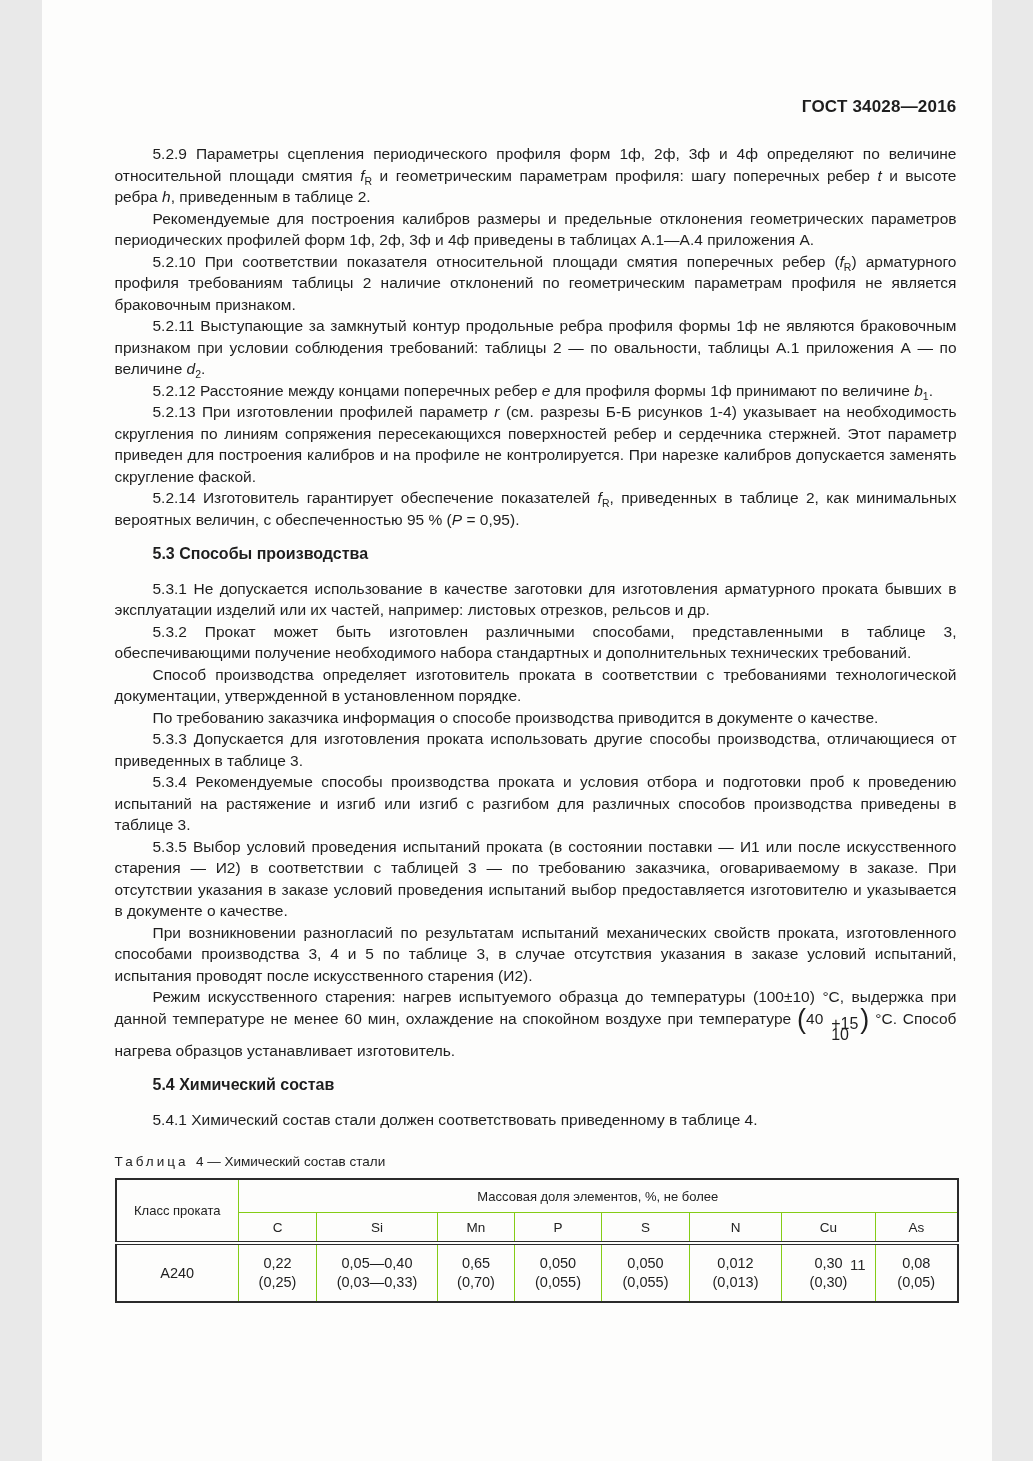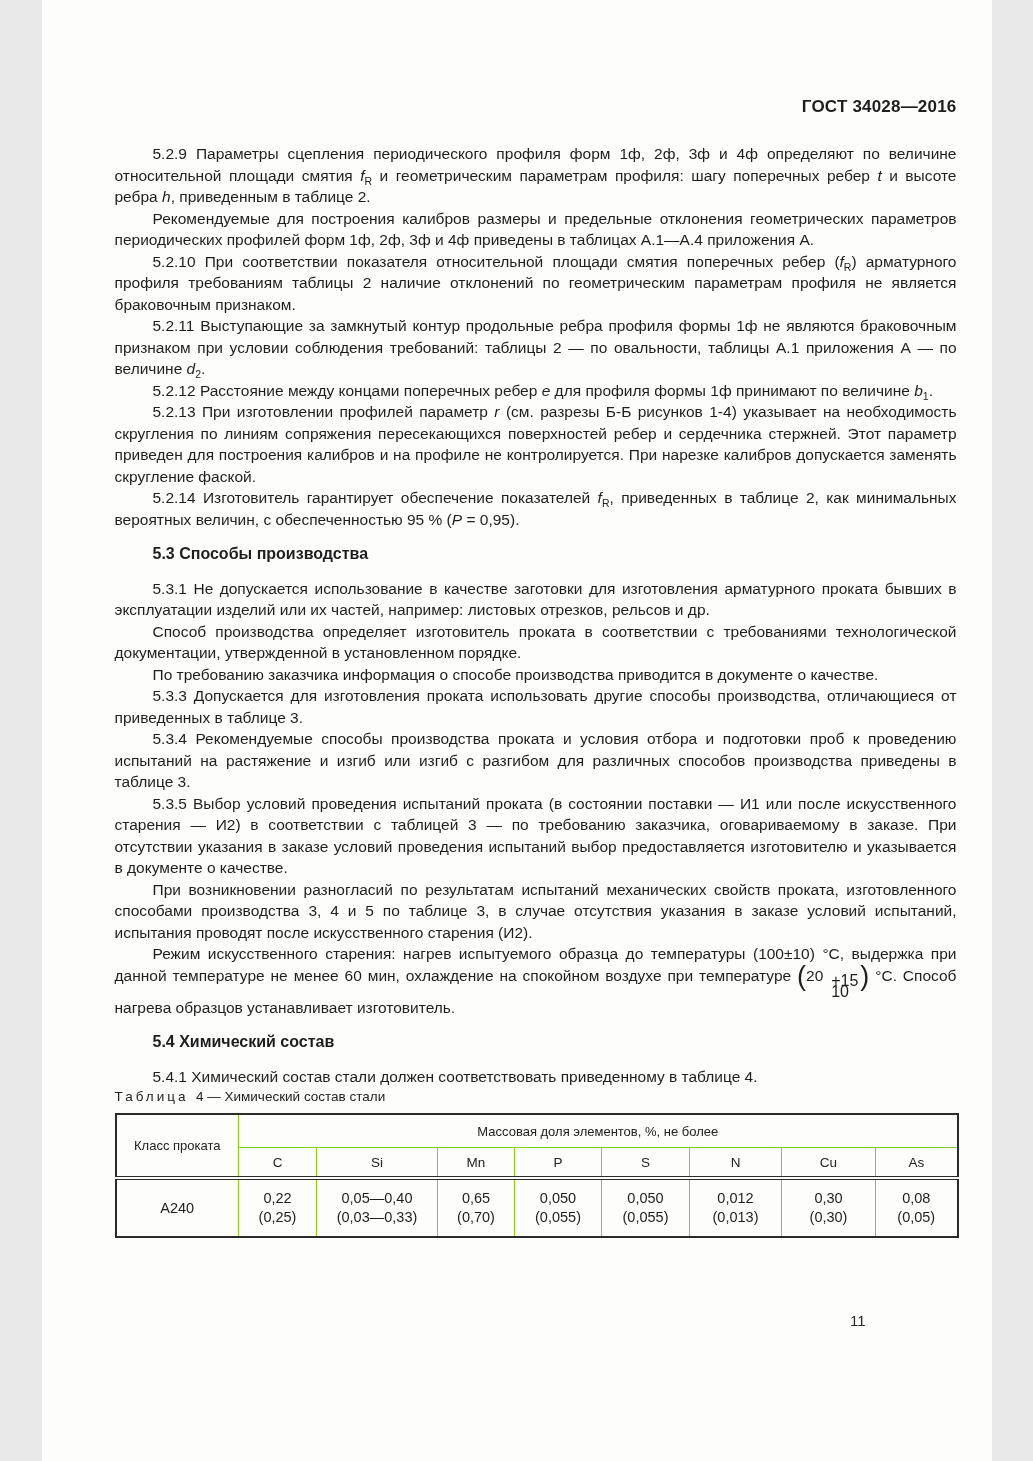--- a/index.html
+++ b/index.html
@@ -53,21 +53,21 @@
     display: inline-flex;
     flex-direction: column;
     vertical-align: -5px;
     font-size: 16px;
     line-height: 11px;
     text-align: left;
     margin: 0 2px;
     text-indent: 0;
   }
   .table-caption {
-    margin-top: 2px;
+    margin-top: 24px;
     font-size: 13.5px;
     color: #222;
   }
   .table-caption .spaced { letter-spacing: 3px; }
   .gost-table {
     margin-top: 9px;
     width: 842px;
     border-collapse: collapse;
     table-layout: fixed;
     border: 2px solid #2b2b2b;
@@ -83,21 +83,21 @@
   .gost-table .row-group th { height: 28px; }
   .gost-table .row-elements th { height: 24px; font-size: 13.5px; }
   .gost-table tbody td {
     border-top: 4px double #2b2b2b;
     height: 52px;
     font-size: 14.5px;
   }
   .cell-line { line-height: 19px; }
   .page-number {
     position: absolute;
-    top: 1312px;
+    top: 1256px;
     right: 126px;
     font-size: 15px;
     color: #2a2a2a;
   }
 </style>
 </head>
 <body>
 
 <div class="page">
   <div class="content">
@@ -107,27 +107,28 @@
     <div class="doc-body">
         <p class="para"><span>5.2.9 Параметры сцепления периодического профиля форм 1ф, 2ф, 3ф и 4ф определяют по величине относительной площади смятия </span><span class="it">f</span><sub>R</sub><span> и геометрическим параметрам профиля: шагу поперечных ребер </span><span class="it">t</span><span> и высоте ребра </span><span class="it">h</span><span>, приведенным в таблице 2.</span></p>
         <p class="para"><span>Рекомендуемые для построения калибров размеры и предельные отклонения геометрических параметров периодических профилей форм 1ф, 2ф, 3ф и 4ф приведены в таблицах А.1—А.4 приложения А.</span></p>
         <p class="para"><span>5.2.10 При соответствии показателя относительной площади смятия поперечных ребер (</span><span class="it">f</span><sub>R</sub><span>) арматурного профиля требованиям таблицы 2 наличие отклонений по геометрическим параметрам профиля не является браковочным признаком.</span></p>
         <p class="para"><span>5.2.11 Выступающие за замкнутый контур продольные ребра профиля формы 1ф не являются браковочным признаком при условии соблюдения требований: таблицы 2 — по овальности, таблицы А.1 приложения А — по величине </span><span class="it">d</span><sub>2</sub><span>.</span></p>
         <p class="para"><span>5.2.12 Расстояние между концами поперечных ребер </span><span class="it">е</span><span> для профиля формы 1ф принимают по величине </span><span class="it">b</span><sub>1</sub><span>.</span></p>
         <p class="para"><span>5.2.13 При изготовлении профилей параметр </span><span class="it">r</span><span> (см. разрезы Б-Б рисунков 1-4) указывает на необходимость скругления по линиям сопряжения пересекающихся поверхностей ребер и сердечника стержней. Этот параметр приведен для построения калибров и на профиле не контролируется. При нарезке калибров допускается заменять скругление фаской.</span></p>
         <p class="para"><span>5.2.14 Изготовитель гарантирует обеспечение показателей </span><span class="it">f</span><sub>R</sub><span>, приведенных в таблице 2, как минимальных вероятных величин, с обеспеченностью 95 % (</span><span class="it">P</span><span> = 0,95).</span></p>
         <div class="heading"><span>5.3 Способы производства</span></div>
         <p class="para"><span>5.3.1 Не допускается использование в качестве заготовки для изготовления арматурного проката бывших в эксплуатации изделий или их частей, например: листовых отрезков, рельсов и др.</span></p>
+        <p class="para"><span>5.3.2 Прокат может быть изготовлен различными способами, представленными в таблице 3, обеспечивающими получение необходимого набора стандартных и дополнительных технических требований.</span></p>
         <p class="para"><span>Способ производства определяет изготовитель проката в соответствии с требованиями технологической документации, утвержденной в установленном порядке.</span></p>
         <p class="para"><span>По требованию заказчика информация о способе производства приводится в документе о качестве.</span></p>
         <p class="para"><span>5.3.3 Допускается для изготовления проката использовать другие способы производства, отличающиеся от приведенных в таблице 3.</span></p>
         <p class="para"><span>5.3.4 Рекомендуемые способы производства проката и условия отбора и подготовки проб к проведению испытаний на растяжение и изгиб или изгиб с разгибом для различных способов производства приведены в таблице 3.</span></p>
         <p class="para"><span>5.3.5 Выбор условий проведения испытаний проката (в состоянии поставки — И1 или после искусственного старения — И2) в соответствии с таблицей 3 — по требованию заказчика, оговариваемому в заказе. При отсутствии указания в заказе условий проведения испытаний выбор предоставляется изготовителю и указывается в документе о качестве.</span></p>
         <p class="para"><span>При возникновении разногласий по результатам испытаний механических свойств проката, изготовленного способами производства 3, 4 и 5 по таблице 3, в случае отсутствия указания в заказе условий испытаний, испытания проводят после искусственного старения (И2).</span></p>
-        <p class="para"><span>Режим искусственного старения: нагрев испытуемого образца до температуры (100±10) °С, выдержка при данной температуре не менее 60 мин, охлаждение на спокойном воздухе при температуре </span><span class="bigparen">(</span><span>20 </span><span class="stack">
+        <p class="para"><span>Режим искусственного старения: нагрев испытуемого образца до температуры (100±10) °С, выдержка при данной температуре не менее 60 мин, охлаждение на спокойном воздухе при температуре </span><span class="bigparen">(</span><span>40 </span><span class="stack">
             <span>+15</span>
             <span>10</span>
           </span><span class="bigparen">)</span><span> °С. Способ нагрева образцов устанавливает изготовитель.</span></p>
         <div class="heading"><span>5.4 Химический состав</span></div>
         <p class="para"><span>5.4.1 Химический состав стали должен соответствовать приведенному в таблице 4.</span></p>
       </div>
 
     <div class="table-caption">
       <span class="spaced">Таблица</span>&nbsp;
       <span>4</span>

